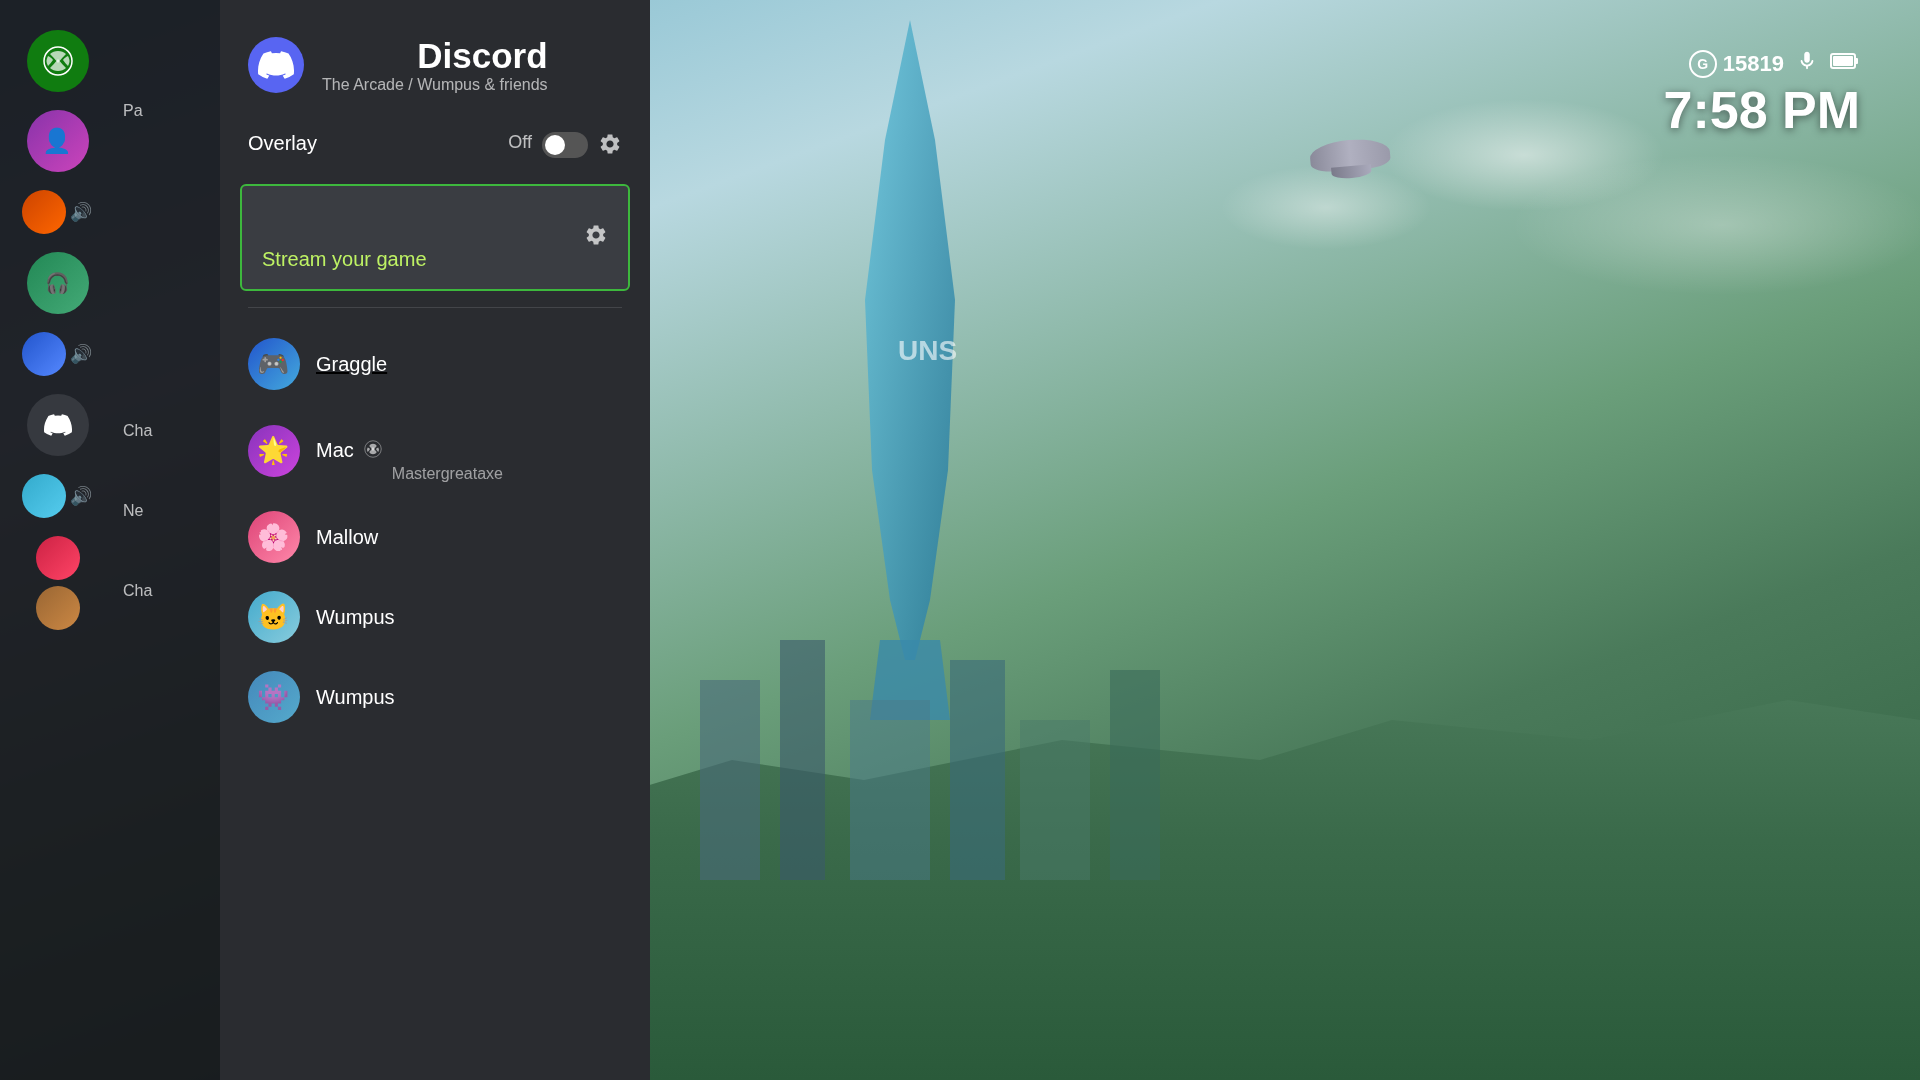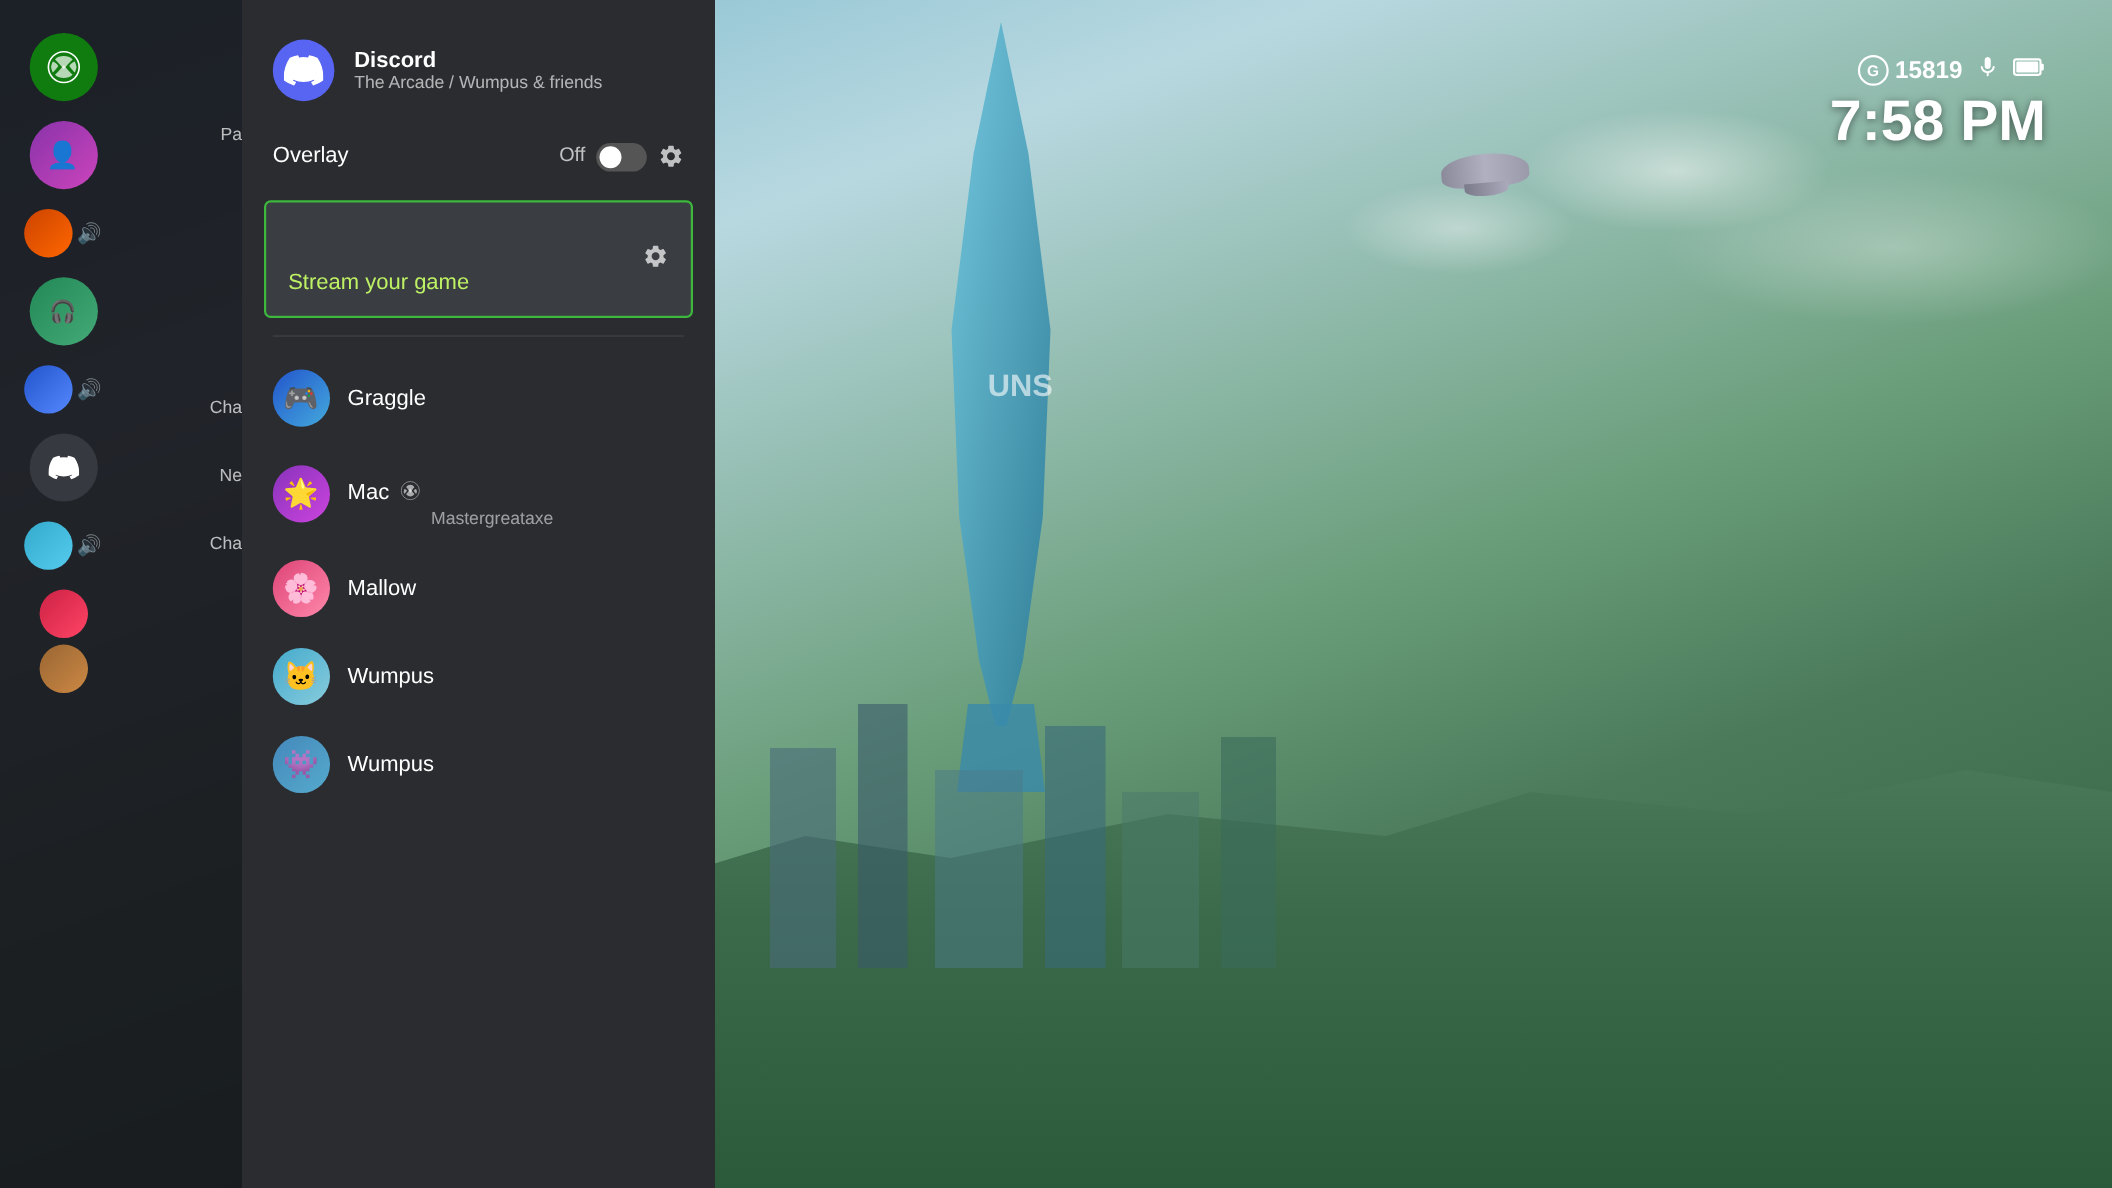--- a/index.html
+++ b/index.html
@@ -159,25 +159,24 @@
       cursor: pointer;
       position: relative;
     }
 
     .sidebar-icon-item.xbox-icon {
       background: #107C10;
     }
 
     #sidebar-labels-col {
       width: 105px;
-      padding-top: 30px;
       display: flex;
       flex-direction: column;
+      gap: 18px;
       padding-left: 8px;
-      align-items: flex-end;
     }
 
     .sidebar-text-label {
       font-size: 16px;
       color: rgba(255,255,255,0.7);
       font-weight: 500;
     }
 
     .sidebar-avatar-small {
       width: 44px;
@@ -228,23 +227,24 @@
       height: 36px;
       fill: white;
     }
 
     #discord-header-text {
       display: flex;
       flex-direction: column;
     }
 
     #discord-title {
-      font-size: 20px;
+      font-size: 35px;
       font-weight: 700;
       color: white;
+      text-align: right;
     }
 
     #discord-subtitle {
       font-size: 16px;
       color: rgba(255,255,255,0.65);
     }
 
     
     #overlay-row {
       display: flex;
@@ -576,21 +576,21 @@
     </span>
   </div>
 
 
   <div class="divider"></div>
 
   <div id="friends-list">
 
     <div class="friend-item">
       <div class="friend-avatar av-graggle"></div>
-      <div style="display:flex;align-items:flex-start;gap:6px;">
+      <div style="display:flex;align-items:flex-start;gap:6px;text-decoration:underline;">
         <span class="friend-name">Graggle</span>
       </div>
     </div>
 
     <div class="friend-item">
       <div class="friend-avatar av-mac"></div>
       <div style="display:flex;align-items:center;gap:6px;">
         <span class="friend-name">Mac</span>
         <span class="friend-platform-icon">
           <svg width="18" height="18" viewBox="0 0 24 24" fill="rgba(255,255,255,0.6)">

